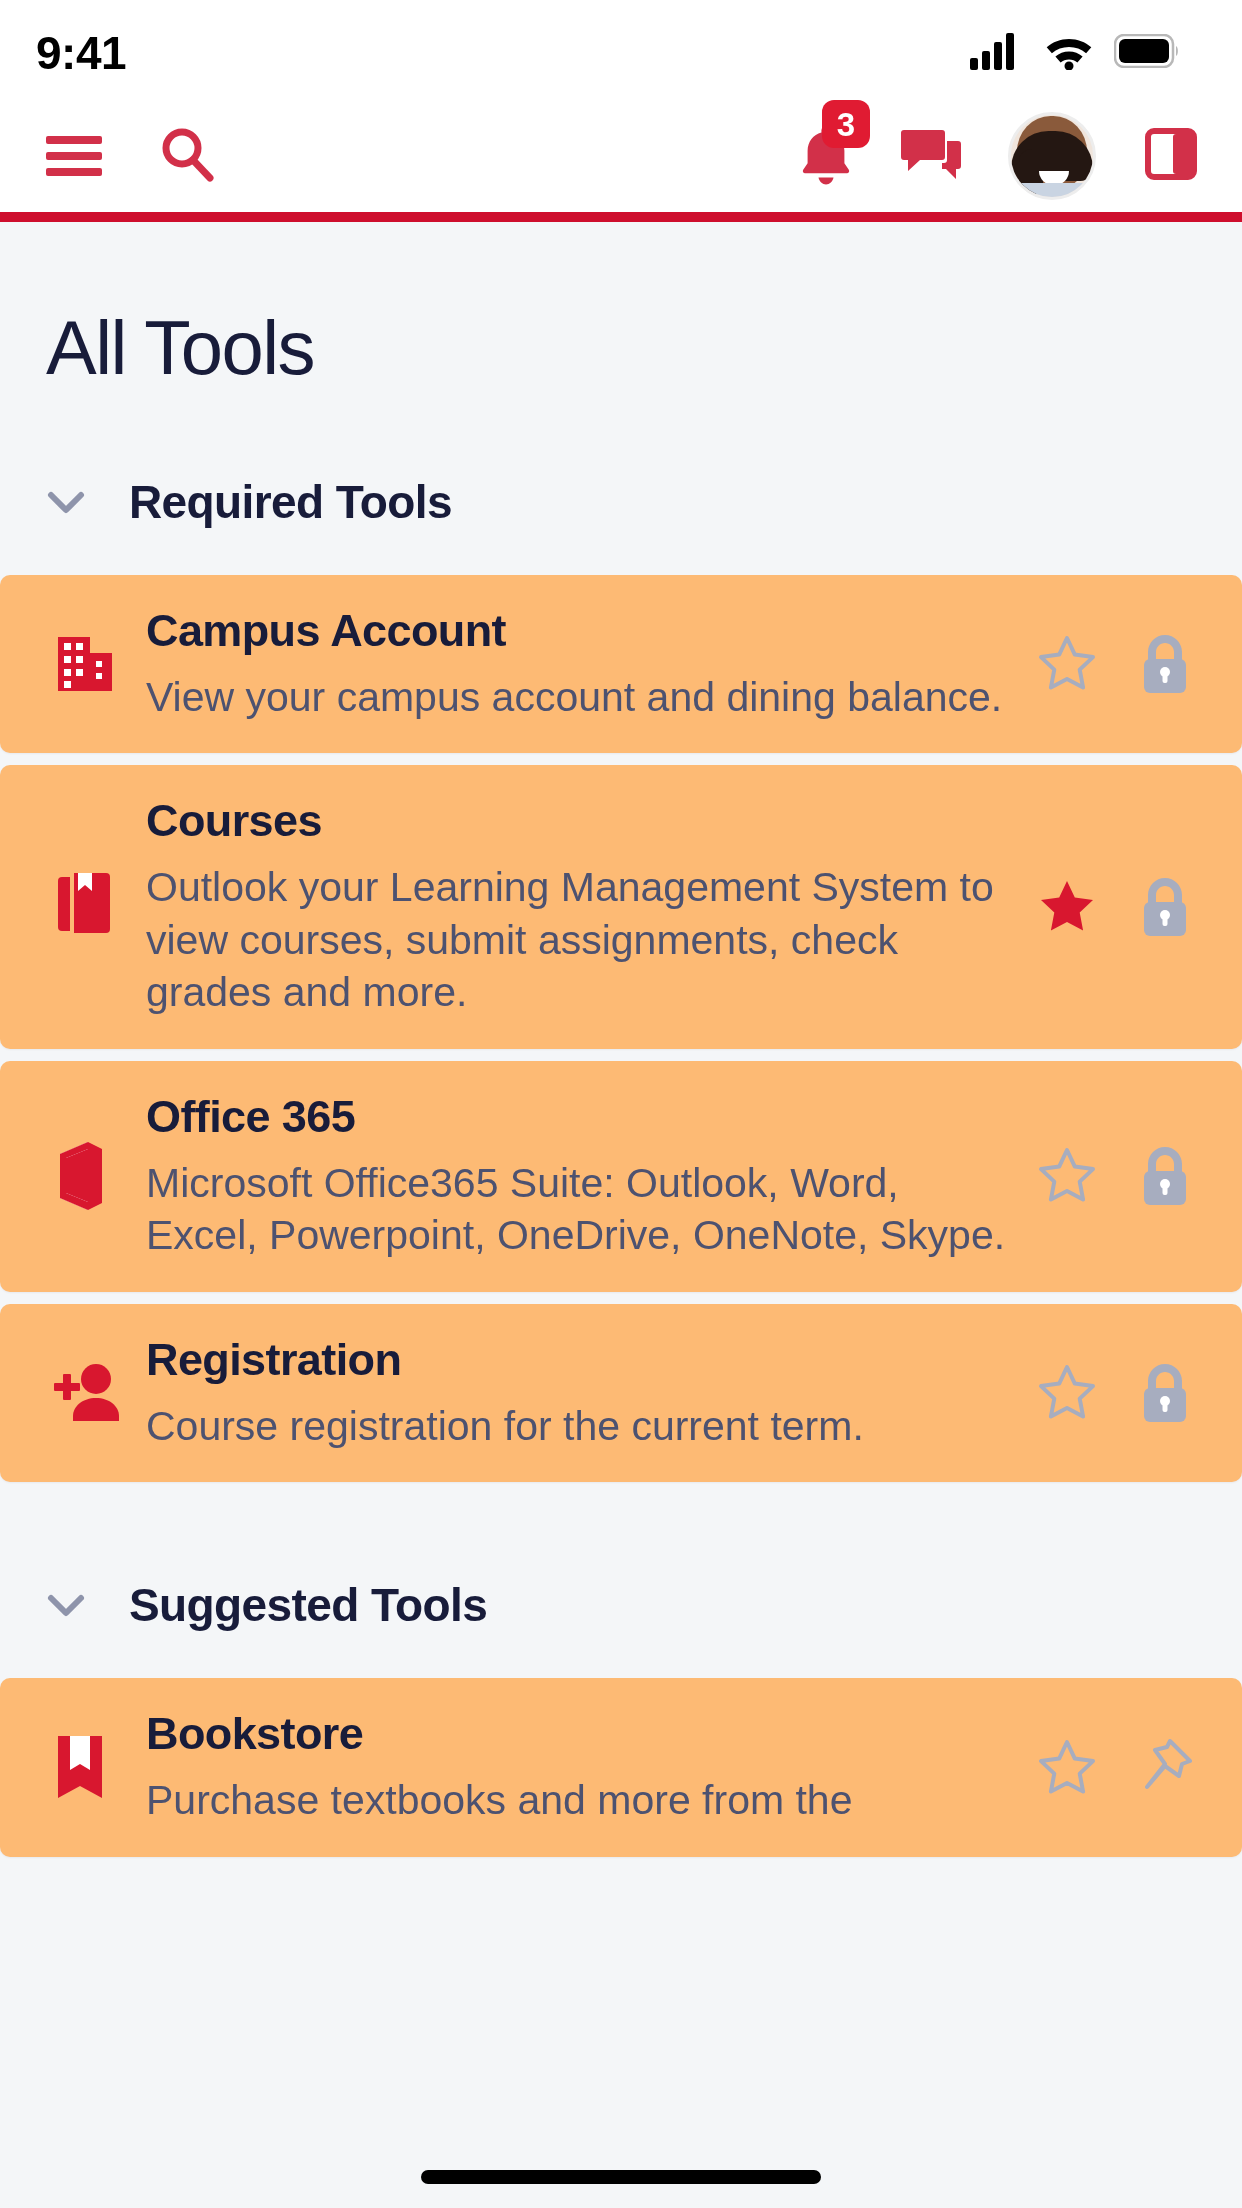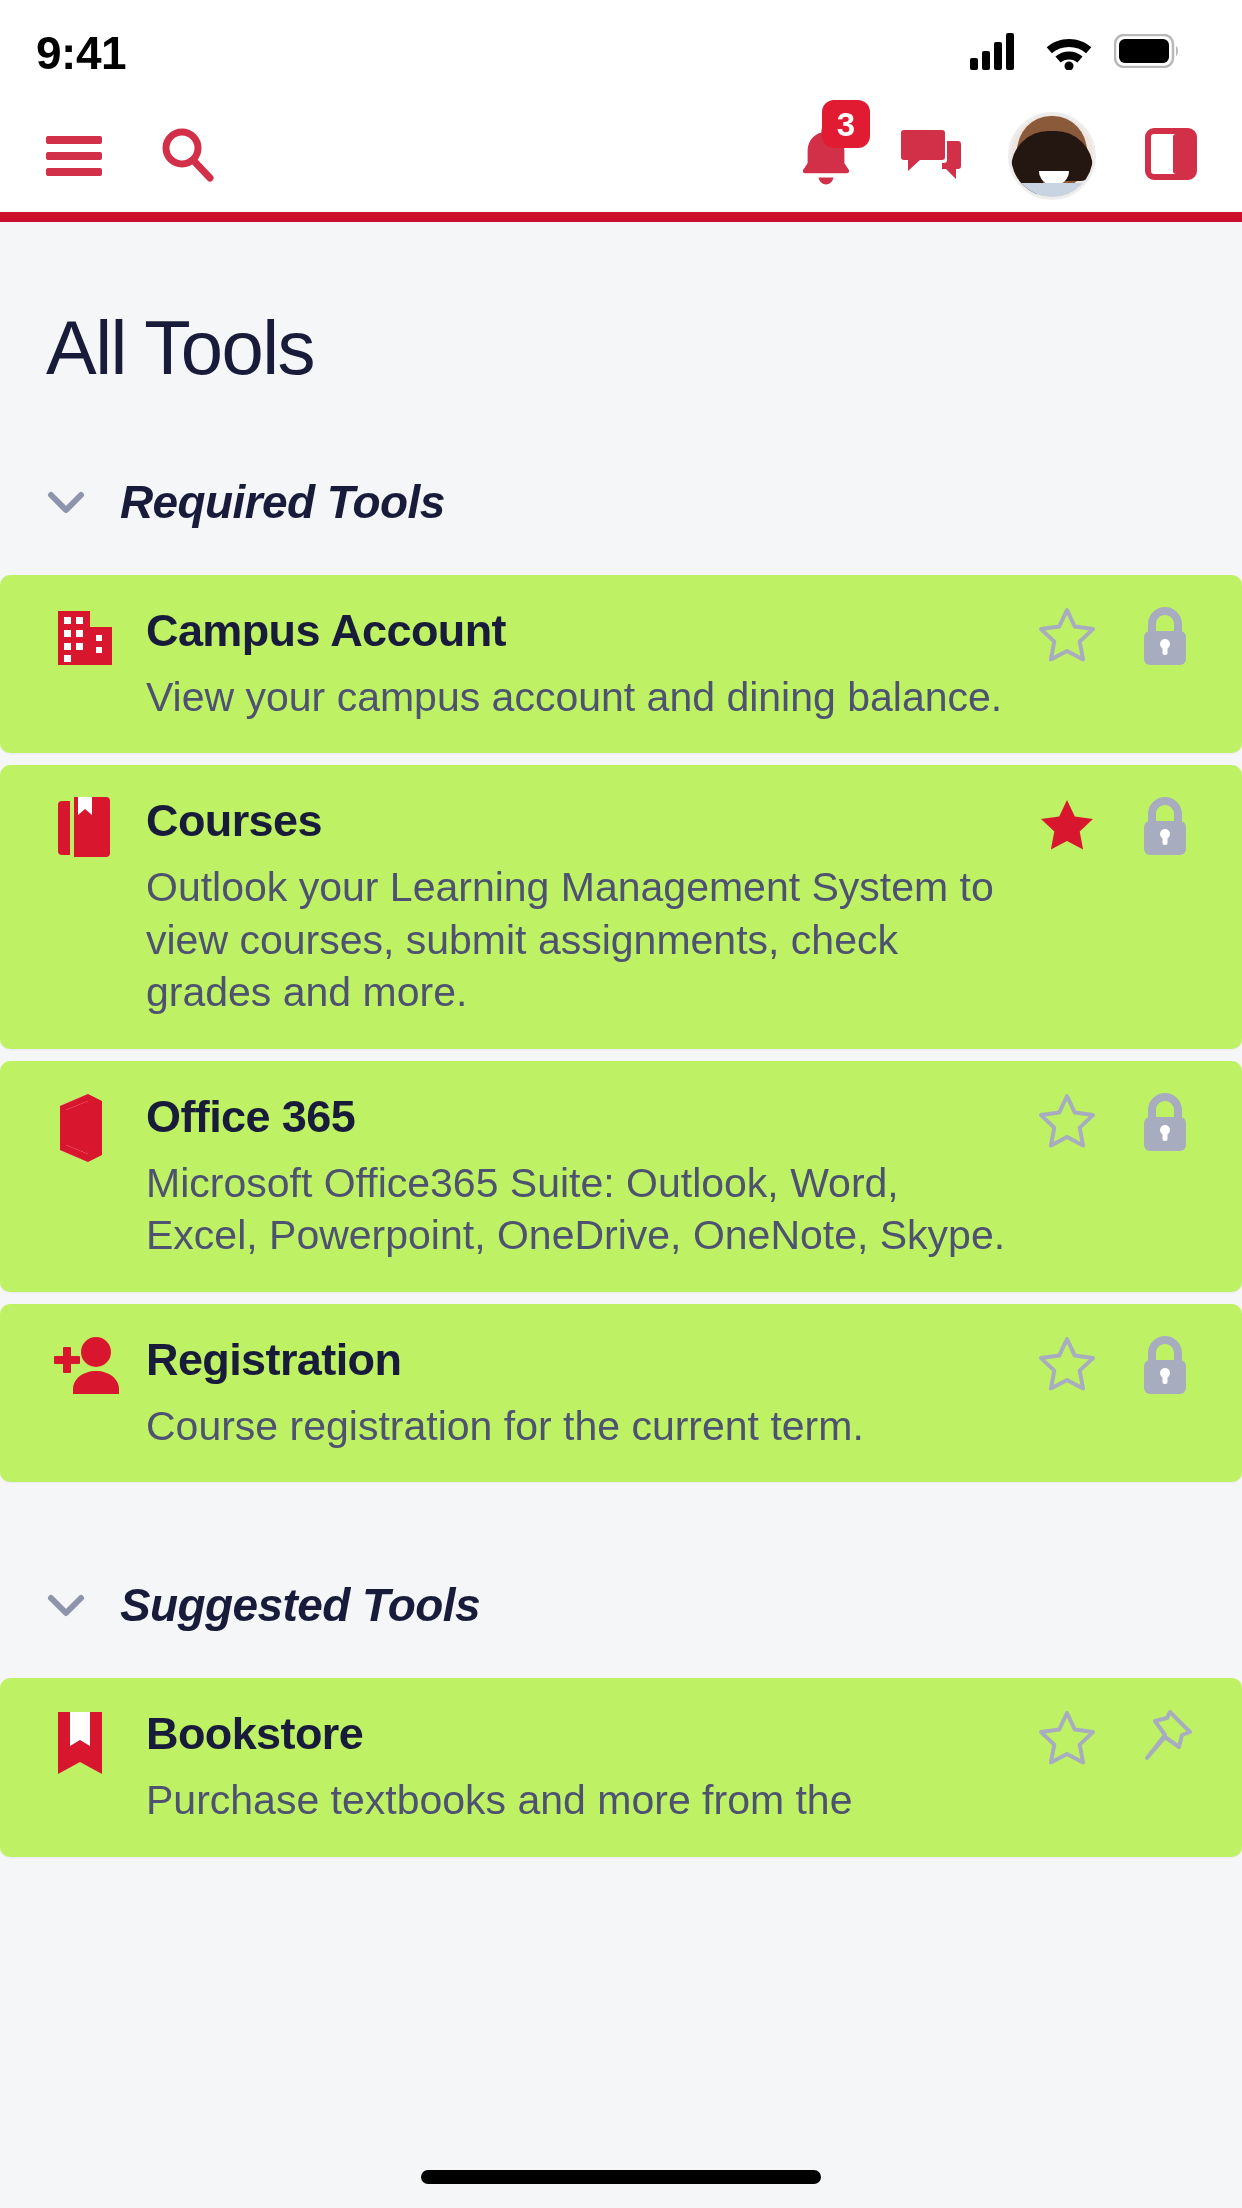--- a/index.html
+++ b/index.html
@@ -95,37 +95,36 @@
 
   
   .page{ background:#F4F6F8; }
   .page-title{
     font-size:76px; font-weight:400; color:#181C3A;
     letter-spacing:-1.5px;
     padding:82px 0 0 46px;
   }
 
   .section-head{
-    display:flex; align-items:center; gap:28px;
+    display:flex; align-items:center; gap:37px;
     padding:84px 0 46px 40px;
     cursor:pointer;
-    font-style:italic;
   }
   .section-head .chev{ width:52px; height:52px; flex:none; }
   .section-head .label{
     font-size:46px; font-weight:700; color:#181C3A;
     letter-spacing:-0.6px;
   }
 
   
   .card{
-    background:#bef264;
+    background:#fdba74;
     border-radius:10px;
     margin:0 0 12px 0;
-    display:flex; align-items:flex-start;
+    display:flex; align-items:center;
     padding:30px 46px 30px 42px;
     box-shadow:0 1px 2px rgba(20,25,60,0.05);
   }
   .card-icon{
     width:104px; flex:none;
     display:flex; align-items:center; justify-content:flex-start;
     padding-left:10px;
   }
   .card-body{ flex:1; padding-right:24px; }
   .card-title{

